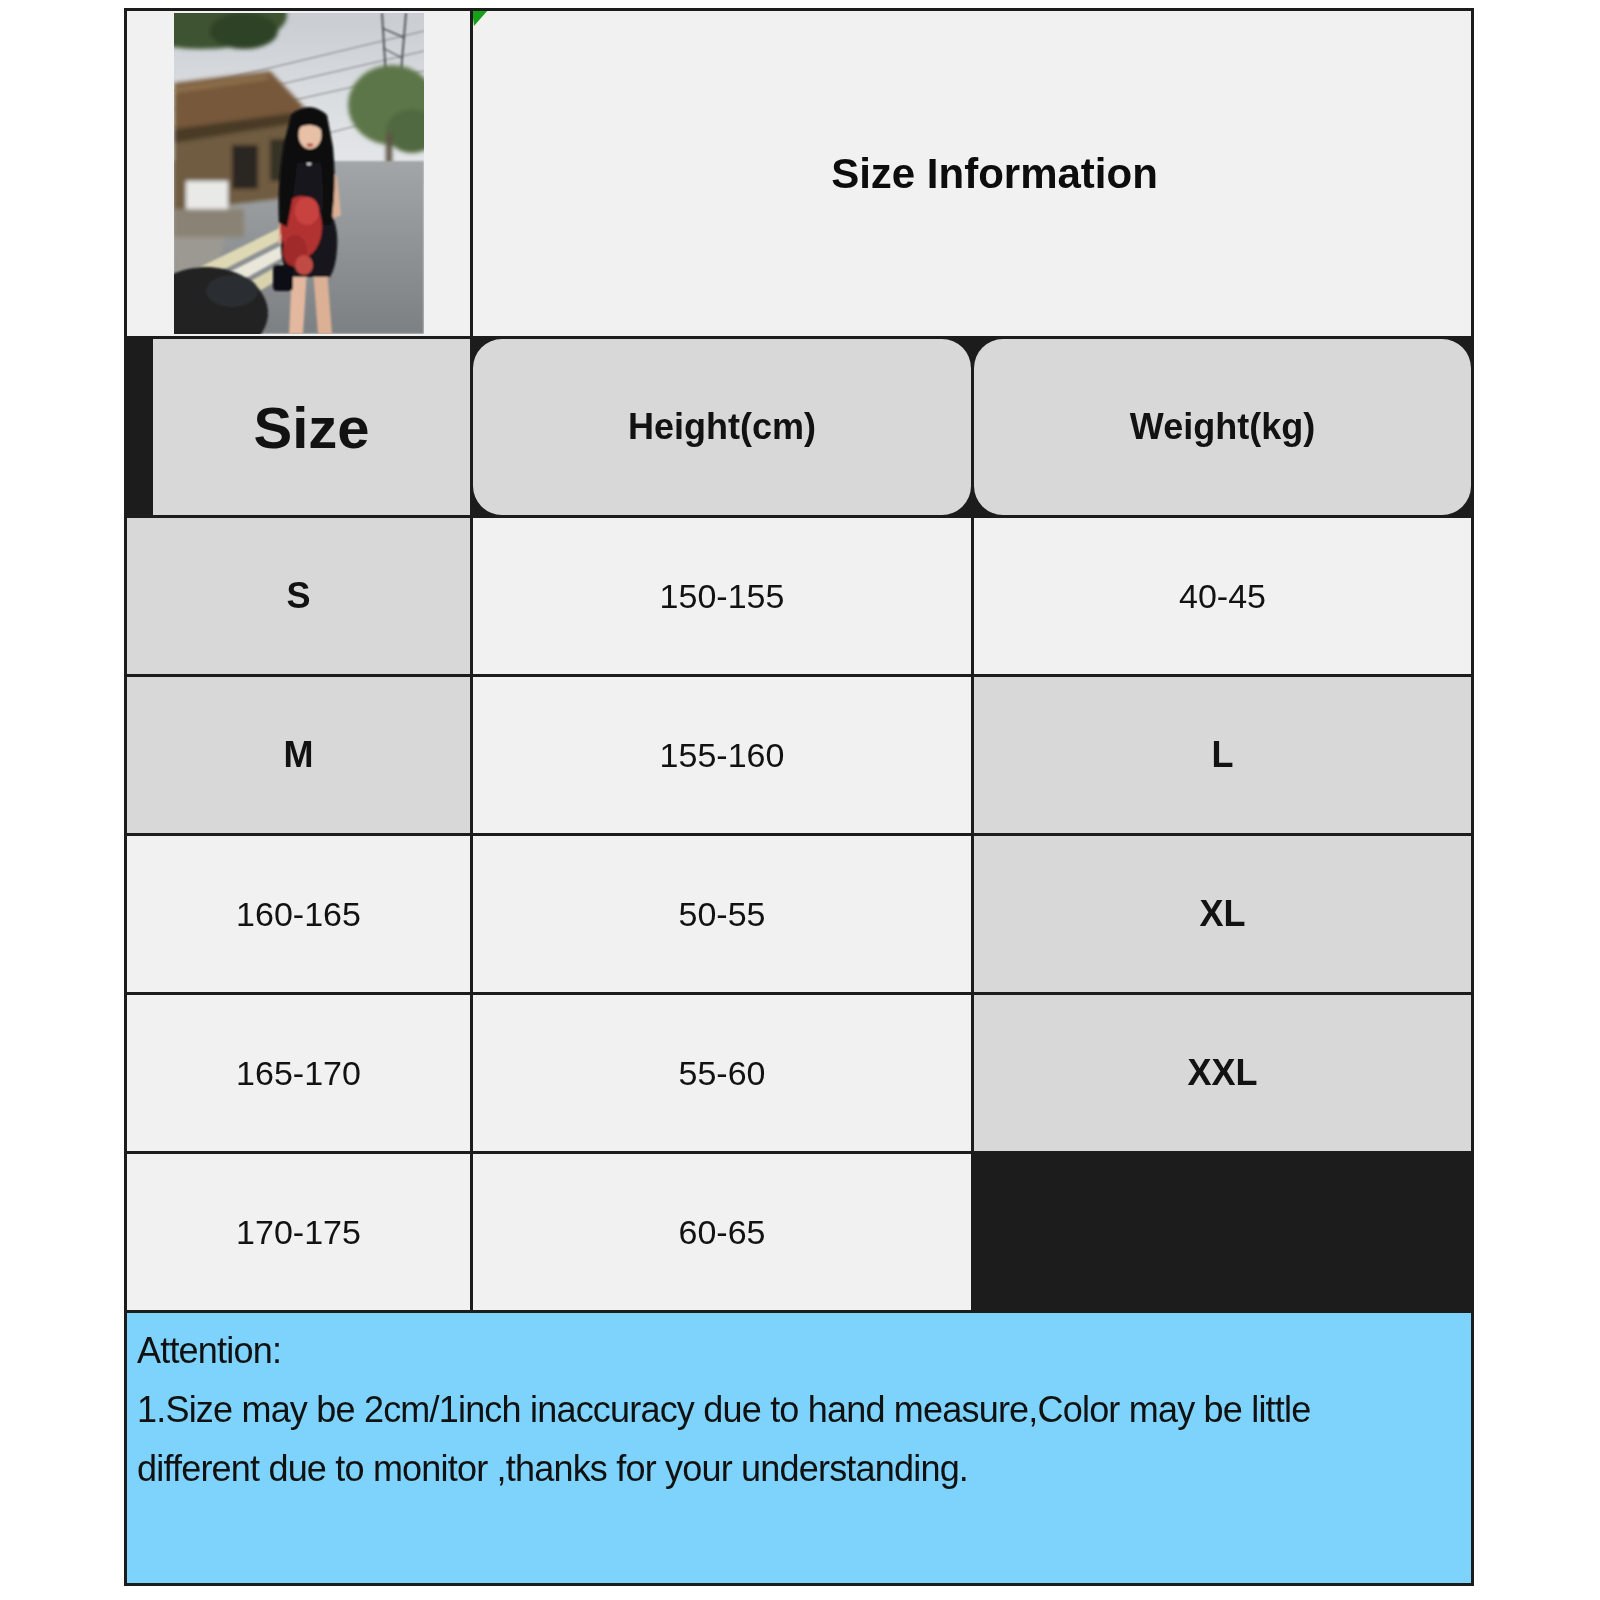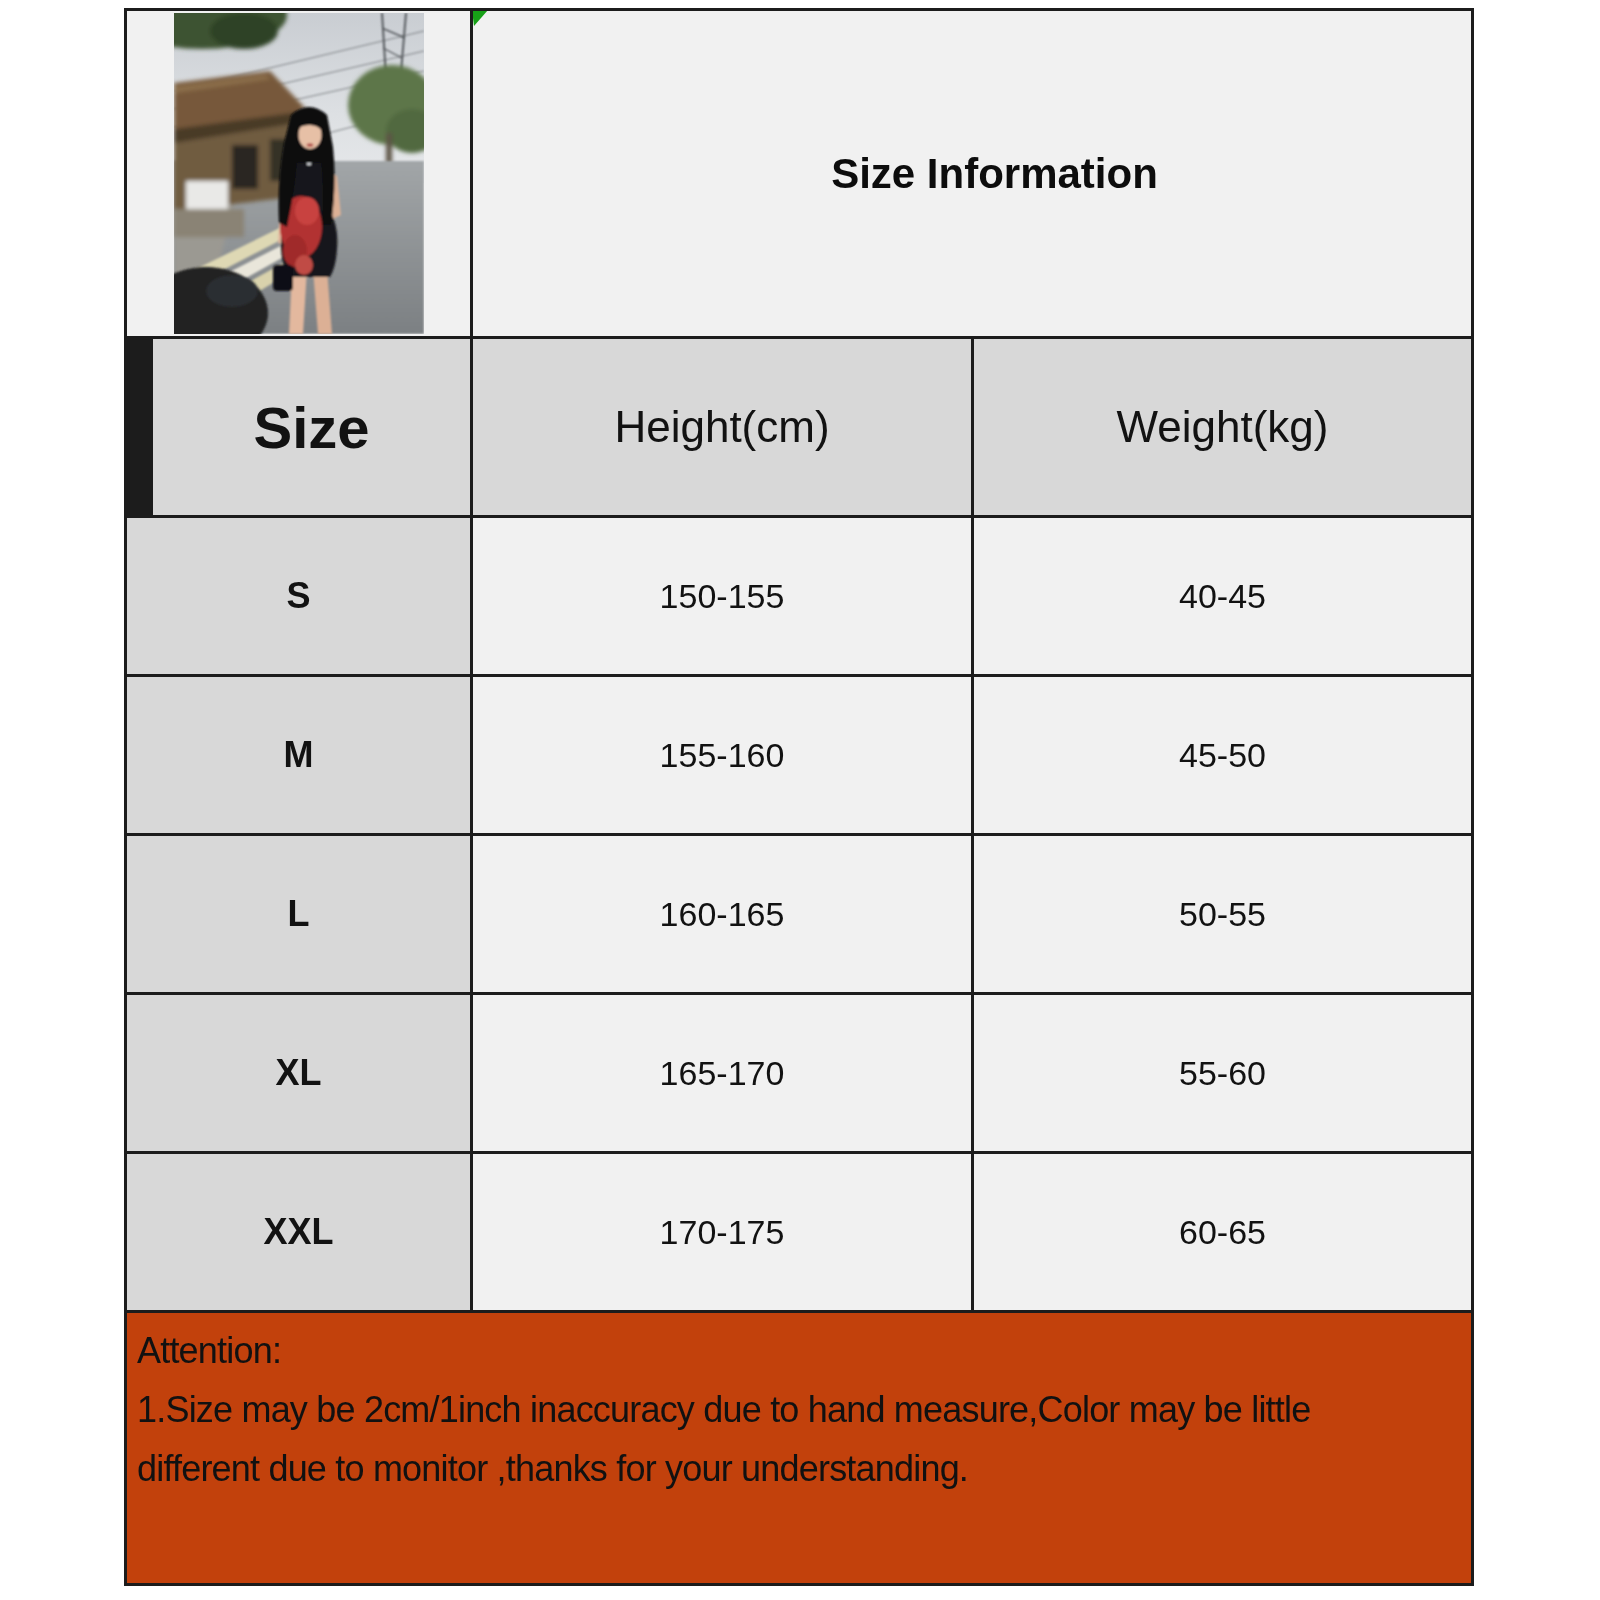--- a/index.html
+++ b/index.html
@@ -51,27 +51,27 @@
     letter-spacing:0px;
     color:#0d0d0d;
   }
   .corner-flag{
     position:absolute;
     left:-1px; top:-1px;
     width:17px; height:17px;
     pointer-events:none;
   }
   .hdr-size{font-size:58px;font-weight:bold;margin-left:26px;}
-  .hdr{font-size:44px;font-weight:normal;}
+  .hdr{font-size:36px;font-weight:bold;border-radius:29px;}
   .row-label{font-size:36px;font-weight:bold;}
   .val{font-size:34px;font-weight:normal;}
 
   .attention-cell{
     grid-column:1 / span 3;
-    background:#c2410c;
+    background:#7dd3fc;
     display:block;
     padding:8px 10px;
     box-sizing:border-box;
   }
   .attention-cell .ln{
     display:block;
     font-size:36px;
     line-height:59px;
     letter-spacing:-0.8px;
     white-space:nowrap;
@@ -197,21 +197,20 @@
   <div class="cell gray hdr-size">Size</div>
   <div class="cell gray hdr">Height(cm)</div>
   <div class="cell gray hdr">Weight(kg)</div>
 
   <div class="cell gray row-label">S</div>
   <div class="cell light val">150-155</div>
   <div class="cell light val">40-45</div>
 
   <div class="cell gray row-label">M</div>
   <div class="cell light val">155-160</div>
-  <div class="cell light val">45-50</div>
 
   <div class="cell gray row-label">L</div>
   <div class="cell light val">160-165</div>
   <div class="cell light val">50-55</div>
 
   <div class="cell gray row-label">XL</div>
   <div class="cell light val">165-170</div>
   <div class="cell light val">55-60</div>
 
   <div class="cell gray row-label">XXL</div>

